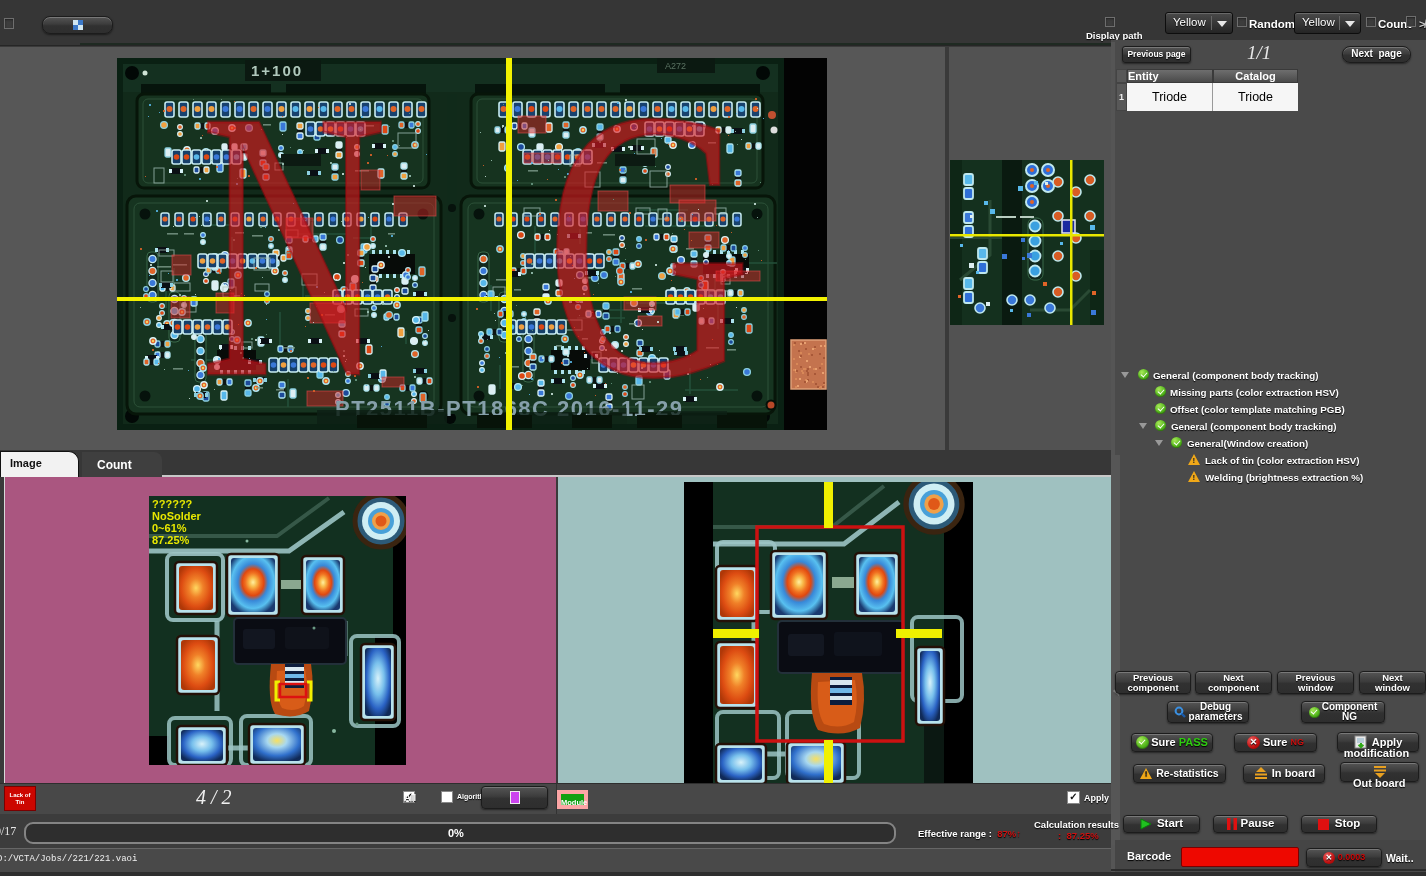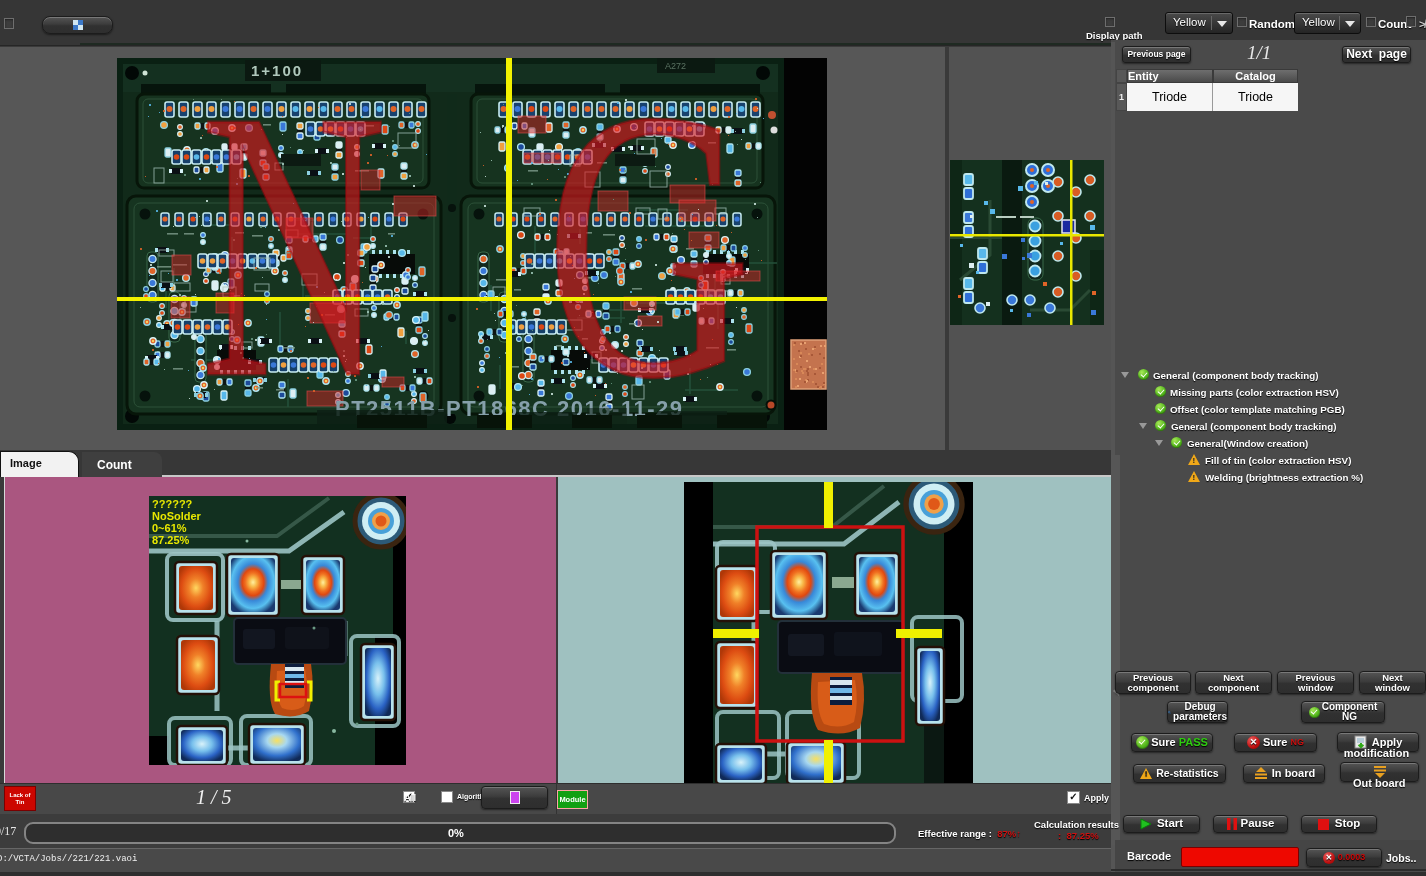--- a/index.html
+++ b/index.html
@@ -1689,21 +1689,21 @@
       <rect x="0" y="74" width="154" height="2.5" fill="#e8e800"></rect>
     </svg></div>
 
 <div class="abs" style="left:1111px;top:40px;width:315px;height:836px;background:#4a4a4a"></div>
 <div class="abs" style="left:1111px;top:42px;width:4px;height:834px;background:#555"></div>
 <div class="abs" style="left:1111px;top:455px;width:9px;height:390px;background:#565656"></div>
 <div class="abs" style="left:1113px;top:686px;width:0;height:0;border-top:5px solid transparent;border-bottom:5px solid transparent;border-right:6px solid #8a8a8a"></div>
 
 <div class="btn" style="left:1122px;top:46px;width:69px;height:17px;font-size:8.5px;border-radius:3px">Previous page</div>
 <div class="abs" style="left:1247px;top:42px;color:#e8e8e8;font-family:'Liberation Serif',serif;font-style:italic;font-size:19px">1/1</div>
-<div class="btn" style="left:1342px;top:46px;width:69px;height:17px;font-size:12px;border-radius:3px">Next&nbsp;&nbsp;page</div>
+<div class="btn" style="left:1342px;top:46px;width:69px;height:17px;font-size:10px;border-radius:8px">Next&nbsp;&nbsp;page</div>
 
 <div class="abs" style="left:1116px;top:69px;width:11px;height:14px;background:#585858;border:1px solid #444"></div>
 <div class="abs" style="left:1127px;top:69px;width:86px;height:14px;background:linear-gradient(#6e6e6e,#4a4a4a);border:1px solid #3a3a3a;color:#fff;font-weight:bold;font-size:11px;text-align:left;line-height:13px">Entity</div>
 <div class="abs" style="left:1213px;top:69px;width:85px;height:14px;background:linear-gradient(#6e6e6e,#4a4a4a);border:1px solid #3a3a3a;color:#fff;font-weight:bold;font-size:11px;text-align:center;line-height:13px">Catalog</div>
 <div class="abs" style="left:1116px;top:83px;width:11px;height:28px;background:#585858;border:1px solid #444;color:#eee;font-weight:bold;font-size:9px;text-align:center;line-height:26px">1</div>
 <div class="abs" style="left:1127px;top:83px;width:86px;height:28px;background:#f6f6f6;border-right:1px solid #999;color:#000;font-size:12.5px;text-align:center;line-height:28px">Triode</div>
 <div class="abs" style="left:1213px;top:83px;width:85px;height:28px;background:#f6f6f6;color:#000;font-size:12.5px;text-align:center;line-height:28px">Triode</div>
 
 <div class="exp" style="left:1121px;top:372px"></div>
 <div class="gchk" style="left:1138px;top:369px"></div>
@@ -1712,30 +1712,30 @@
 <div class="tree-row" style="left:1170px;top:387px">Missing parts (color extraction HSV)</div>
 <div class="gchk" style="left:1155px;top:403px"></div>
 <div class="tree-row" style="left:1170px;top:404px">Offset (color template matching PGB)</div>
 <div class="exp" style="left:1139px;top:423px"></div>
 <div class="gchk" style="left:1155px;top:420px"></div>
 <div class="tree-row" style="left:1171px;top:421px">General (component body tracking)</div>
 <div class="exp" style="left:1155px;top:440px"></div>
 <div class="gchk" style="left:1171px;top:437px"></div>
 <div class="tree-row" style="left:1187px;top:438px">General(Window creation)</div>
 <div class="warn" style="left:1188px;top:454px"></div>
-<div class="tree-row" style="left:1205px;top:455px">Fill of tin (color extraction HSV)</div>
+<div class="tree-row" style="left:1205px;top:455px">Lack of tin (color extraction HSV)</div>
 <div class="warn" style="left:1188px;top:471px"></div>
 <div class="tree-row" style="left:1205px;top:472px">Welding (brightness extraction %)</div>
 
 <div class="btn" style="left:1115px;top:671px;width:76px;height:23px;font-size:9.5px">Previous<br>component</div>
 <div class="btn" style="left:1195px;top:671px;width:77px;height:23px;font-size:9.5px">Next<br>component</div>
 <div class="btn" style="left:1277px;top:671px;width:77px;height:23px;font-size:9.5px">Previous<br>window</div>
 <div class="btn" style="left:1359px;top:671px;width:67px;height:23px;font-size:9.5px">Next<br>window</div>
 
-<div class="btn" style="left:1167px;top:701px;width:61px;height:22px;font-size:10px;overflow:visible">
+<div class="btn" style="left:1167px;top:701px;width:82px;height:22px;font-size:10px;overflow:visible">
   <svg width="13" height="13" viewBox="0 0 13 13" style="margin-right:2px">
       <circle cx="5" cy="5" r="3.4" fill="none" stroke="#3a8fe0" stroke-width="2"></circle>
       <line x1="7.5" y1="7.5" x2="11" y2="11" stroke="#1a5aa8" stroke-width="2.4"></line>
     </svg>
   <span style="white-space:nowrap">Debug<br>parameters</span>
   </div>
 <div class="btn" style="left:1301px;top:701px;width:84px;height:22px;font-size:10px">
   <span class="gchk" style="position:relative;display:inline-block;margin-right:2px"></span>
   <span style="white-space:nowrap">Component<br>NG</span>
   </div>
@@ -1791,21 +1791,21 @@
     </svg>
   Stop</div>
 
 <div class="abs" style="left:1115px;top:840px;width:311px;height:30px;background:#454545"></div>
 <div class="lbl" style="left:1127px;top:850px;font-size:11px">Barcode</div>
 <div class="abs" style="left:1181px;top:847px;width:118px;height:20px;background:#ee0800;border:1px solid #7a0000;border-radius:2px"></div>
 <div class="btn" style="left:1306px;top:848px;width:76px;height:19px;font-size:9px">
   <span style="position:relative;display:inline-block;width:12px;height:12px;margin-right:3px;border-radius:50%;background:radial-gradient(circle at 35% 30%,#f06060,#c01010 60%,#800000);color:#fff;font-size:8px;line-height:12px">✕</span>
   <span style="color:#cc0808">0.0003</span>
   </div>
-<div class="lbl" style="left:1386px;top:852px;font-size:10.5px">Jobs..</div>
+<div class="lbl" style="left:1386px;top:852px;font-size:10.5px">Wait..</div>
 <div class="abs" style="left:1111px;top:869px;width:315px;height:2px;background:#2b2b2b"></div>
 
 <div class="abs" style="left:0;top:450px;width:1111px;height:27px;background:#373737"></div>
 <div class="abs" style="left:0;top:451px;width:79px;height:26px;background:#f2f2f2;border-radius:0 10px 0 0;border:1px solid #111;border-bottom:none"></div>
 <div class="abs" style="left:10px;top:457px;font-size:11px;font-weight:bold;color:#111">Image</div>
 <div class="abs" style="left:82px;top:452px;width:80px;height:25px;background:#3f3f3f;border-radius:0 8px 0 0"></div>
 <div class="abs" style="left:97px;top:458px;font-size:12px;font-weight:bold;color:#fff">Count</div>
 <div class="abs" style="left:162px;top:475px;width:949px;height:1.5px;background:#c8c8c8"></div>
 
 <div class="abs" style="left:4px;top:477px;width:552px;height:306px;background:#aa5680;border-left:1.5px solid #d8d8d8"></div>
@@ -1969,31 +1969,31 @@
       </g>
       <rect x="73" y="45" width="146" height="214" fill="none" stroke="#cc1111" stroke-width="3.5"></rect>
       <rect x="140" y="0" width="9" height="46" fill="#f0f000"></rect>
       <rect x="140" y="258" width="9" height="44" fill="#f0f000"></rect>
       <rect x="29" y="147" width="46" height="9" fill="#f0f000"></rect>
       <rect x="212" y="147" width="46" height="9" fill="#f0f000"></rect>
     </svg></div>
 
 <div class="abs" style="left:0;top:783px;width:556px;height:31px;background:#484848;border-top:1px solid #2e2e2e"></div>
 <div class="abs" style="left:4px;top:786px;width:32px;height:25px;background:#cc0600;border:1px solid #7a0000;color:#fff;font-size:6px;font-weight:bold;text-align:center;line-height:1.1;padding-top:5px">Lack of<br>Tin</div>
-<div class="abs" style="left:196px;top:786px;color:#f0f0f0;font-family:'Liberation Serif',serif;font-style:italic;font-size:20px">1 / 5</div>
+<div class="abs" style="left:196px;top:786px;color:#f0f0f0;font-family:'Liberation Serif',serif;font-style:italic;font-size:20px">4 / 2</div>
 <div class="cbw" style="left:403px;top:791px;width:12px;height:12px"><span class="chk">✓</span></div>
 <div class="lbl" style="left:404px;top:792px;font-size:9.5px">All</div>
 <div class="cbw" style="left:441px;top:791px;width:12px;height:12px"></div>
 <div class="lbl" style="left:457px;top:793px;font-size:7px">Algorithm</div>
 <div class="btn" style="left:481px;top:786px;width:67px;height:23px">
     <span style="display:inline-block;width:10px;height:13px;background:#cc44ee;border:1px solid #eee"></span>
   </div>
 
 <div class="abs" style="left:556px;top:783px;width:555px;height:31px;background:#484848;border-top:1px solid #2e2e2e;border-left:1px solid #333"></div>
-<div class="abs" style="left:557px;top:790px;width:31px;height:19px;background:#12a012;border:1px solid #fca5a5;color:#fff;font-size:7.5px;font-weight:bold;text-align:center;line-height:18px">Module</div>
+<div class="abs" style="left:557px;top:790px;width:31px;height:19px;background:#12a012;border:4px solid #fca5a5;color:#fff;font-size:7.5px;font-weight:bold;text-align:center;line-height:18px">Module</div>
 <div class="cbw" style="left:1067px;top:791px;width:13px;height:13px"><span class="chk">✓</span></div>
 <div class="lbl" style="left:1084px;top:793px;font-size:9px">Apply</div>
 
 <div class="abs" style="left:0;top:814px;width:1111px;height:34px;background:#3c3c3c"></div>
 <div class="abs" style="left:-5px;top:824px;color:#e8e8e8;font-family:'Liberation Serif',serif;font-size:12px">0/17</div>
 <div class="abs" style="left:24px;top:822px;width:872px;height:22px;background:#2e2e2e;border:2px solid #848484;border-radius:9px"></div>
 <div class="abs" style="left:448px;top:827px;color:#fff;font-weight:bold;font-size:11px">0%</div>
 <div class="lbl" style="left:918px;top:828px;font-size:9.5px">Effective range&nbsp;:&nbsp;&nbsp;<span style="color:#cc1111">87%↑</span></div>
 <div class="lbl" style="left:1034px;top:819px;font-size:9.5px">Calculation results</div>
 <div class="lbl" style="left:1058px;top:830px;font-size:9.5px;color:#cc1111">:&nbsp;&nbsp;87.25%</div>

